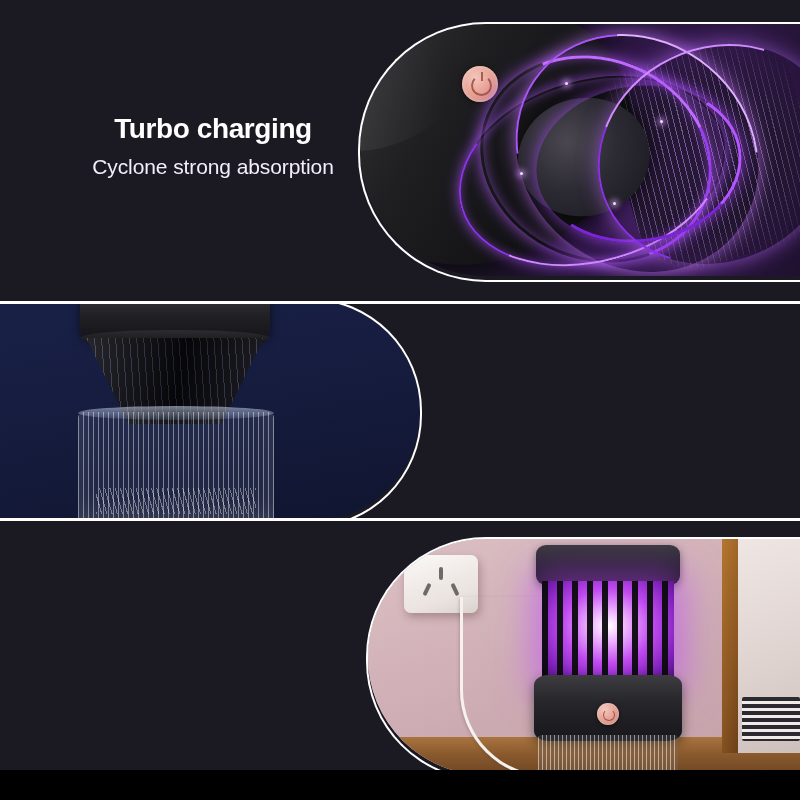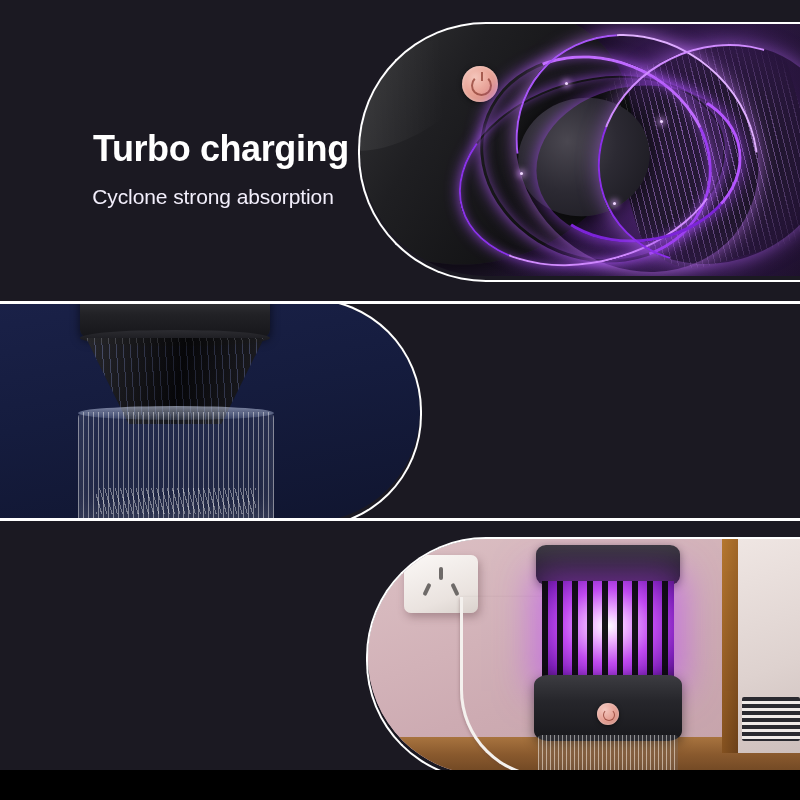--- a/index.html
+++ b/index.html
@@ -25,22 +25,22 @@
 
   
   .pill{position:absolute;z-index:12;}
   #pill-turbo{top:40px;height:224px;width:520px;border-radius:112px;left:72px;}
   #pill-detach{top:18px;height:196px;width:540px;left:300px;border-radius:98px;}
   #pill-typec{top:24px;height:222px;width:540px;left:60px;border-radius:111px;}
 
   
   .textblock{position:absolute;z-index:25;color:#fff;text-align:center;}
   .headline{
-    font-size:36px;font-weight:bold;letter-spacing:-0.4px;
-    line-height:1.1;color:#ffffff;margin:15px;white-space:nowrap;
+    font-size:28px;font-weight:bold;letter-spacing:-0.4px;
+    line-height:1.1;color:#ffffff;margin:0;white-space:nowrap;
   }
   .subline{
     font-size:21px;font-weight:normal;letter-spacing:-0.1px;
     line-height:1.2;color:#f2eefb;margin:9px 0 0 0;white-space:nowrap;text-align:center;
   }
   #text-1{left:78px;top:114px;width:270px;}
 
   
   .photo{position:absolute;overflow:hidden;z-index:8;}
   .photo-outline{

